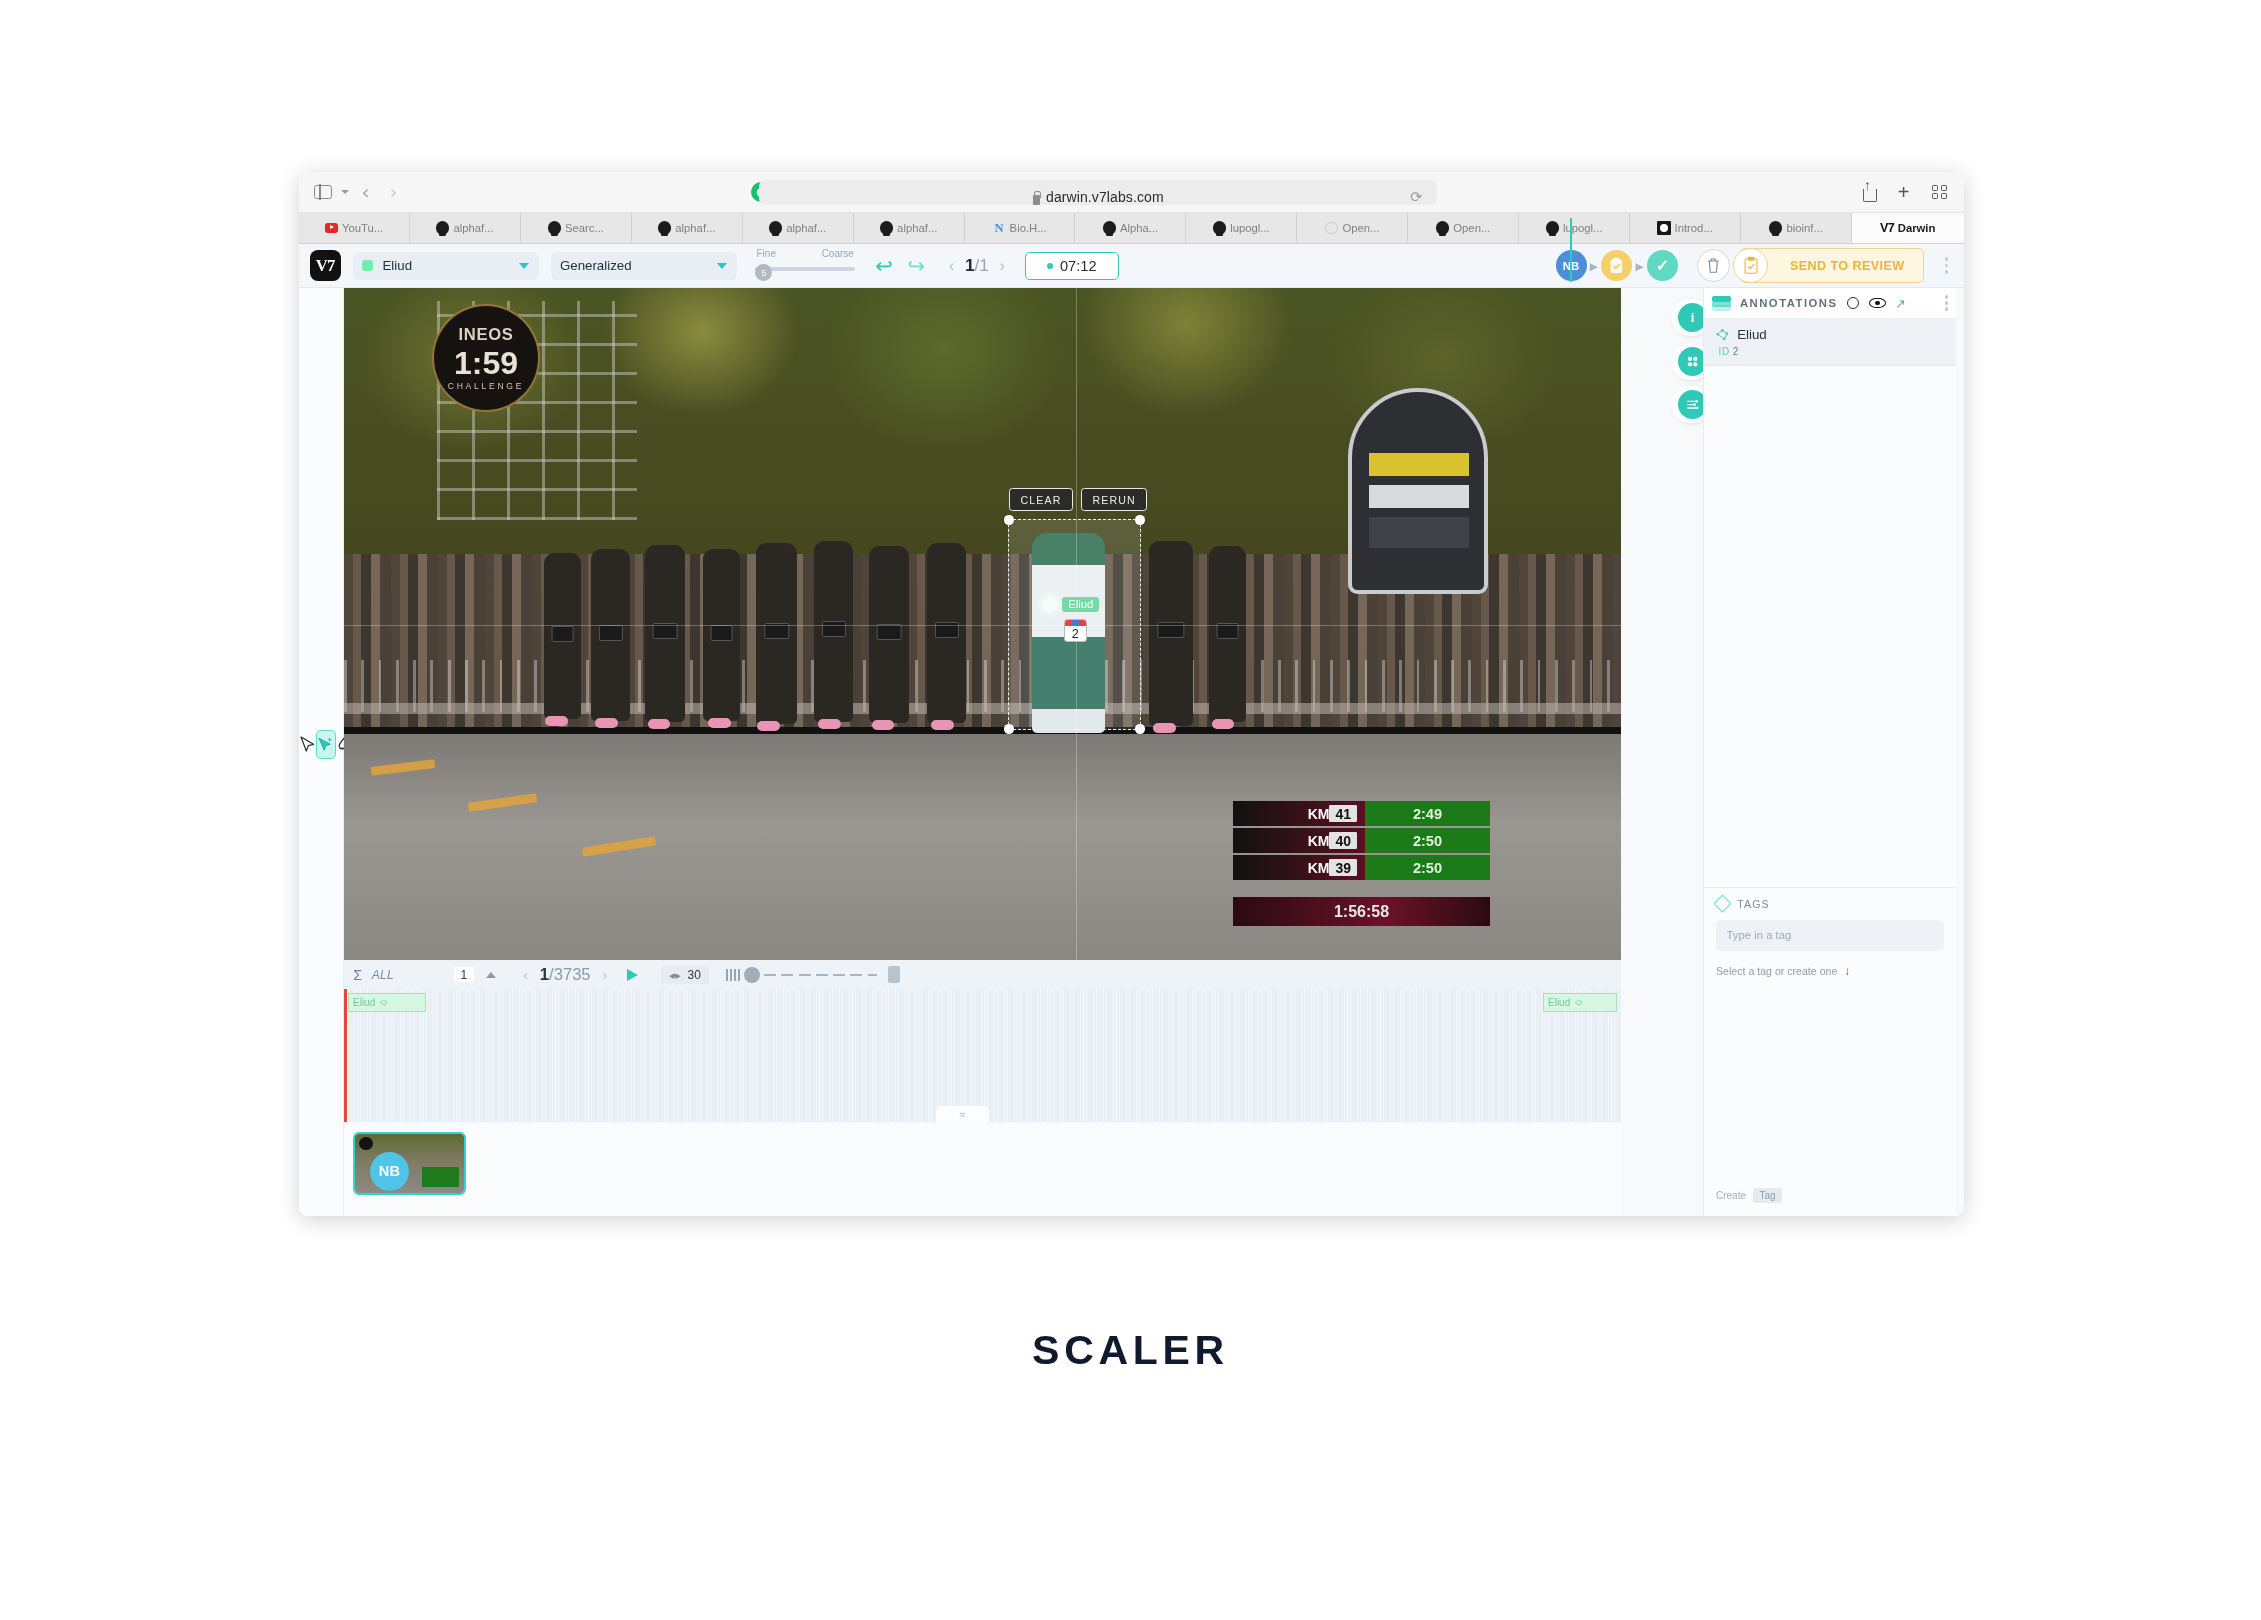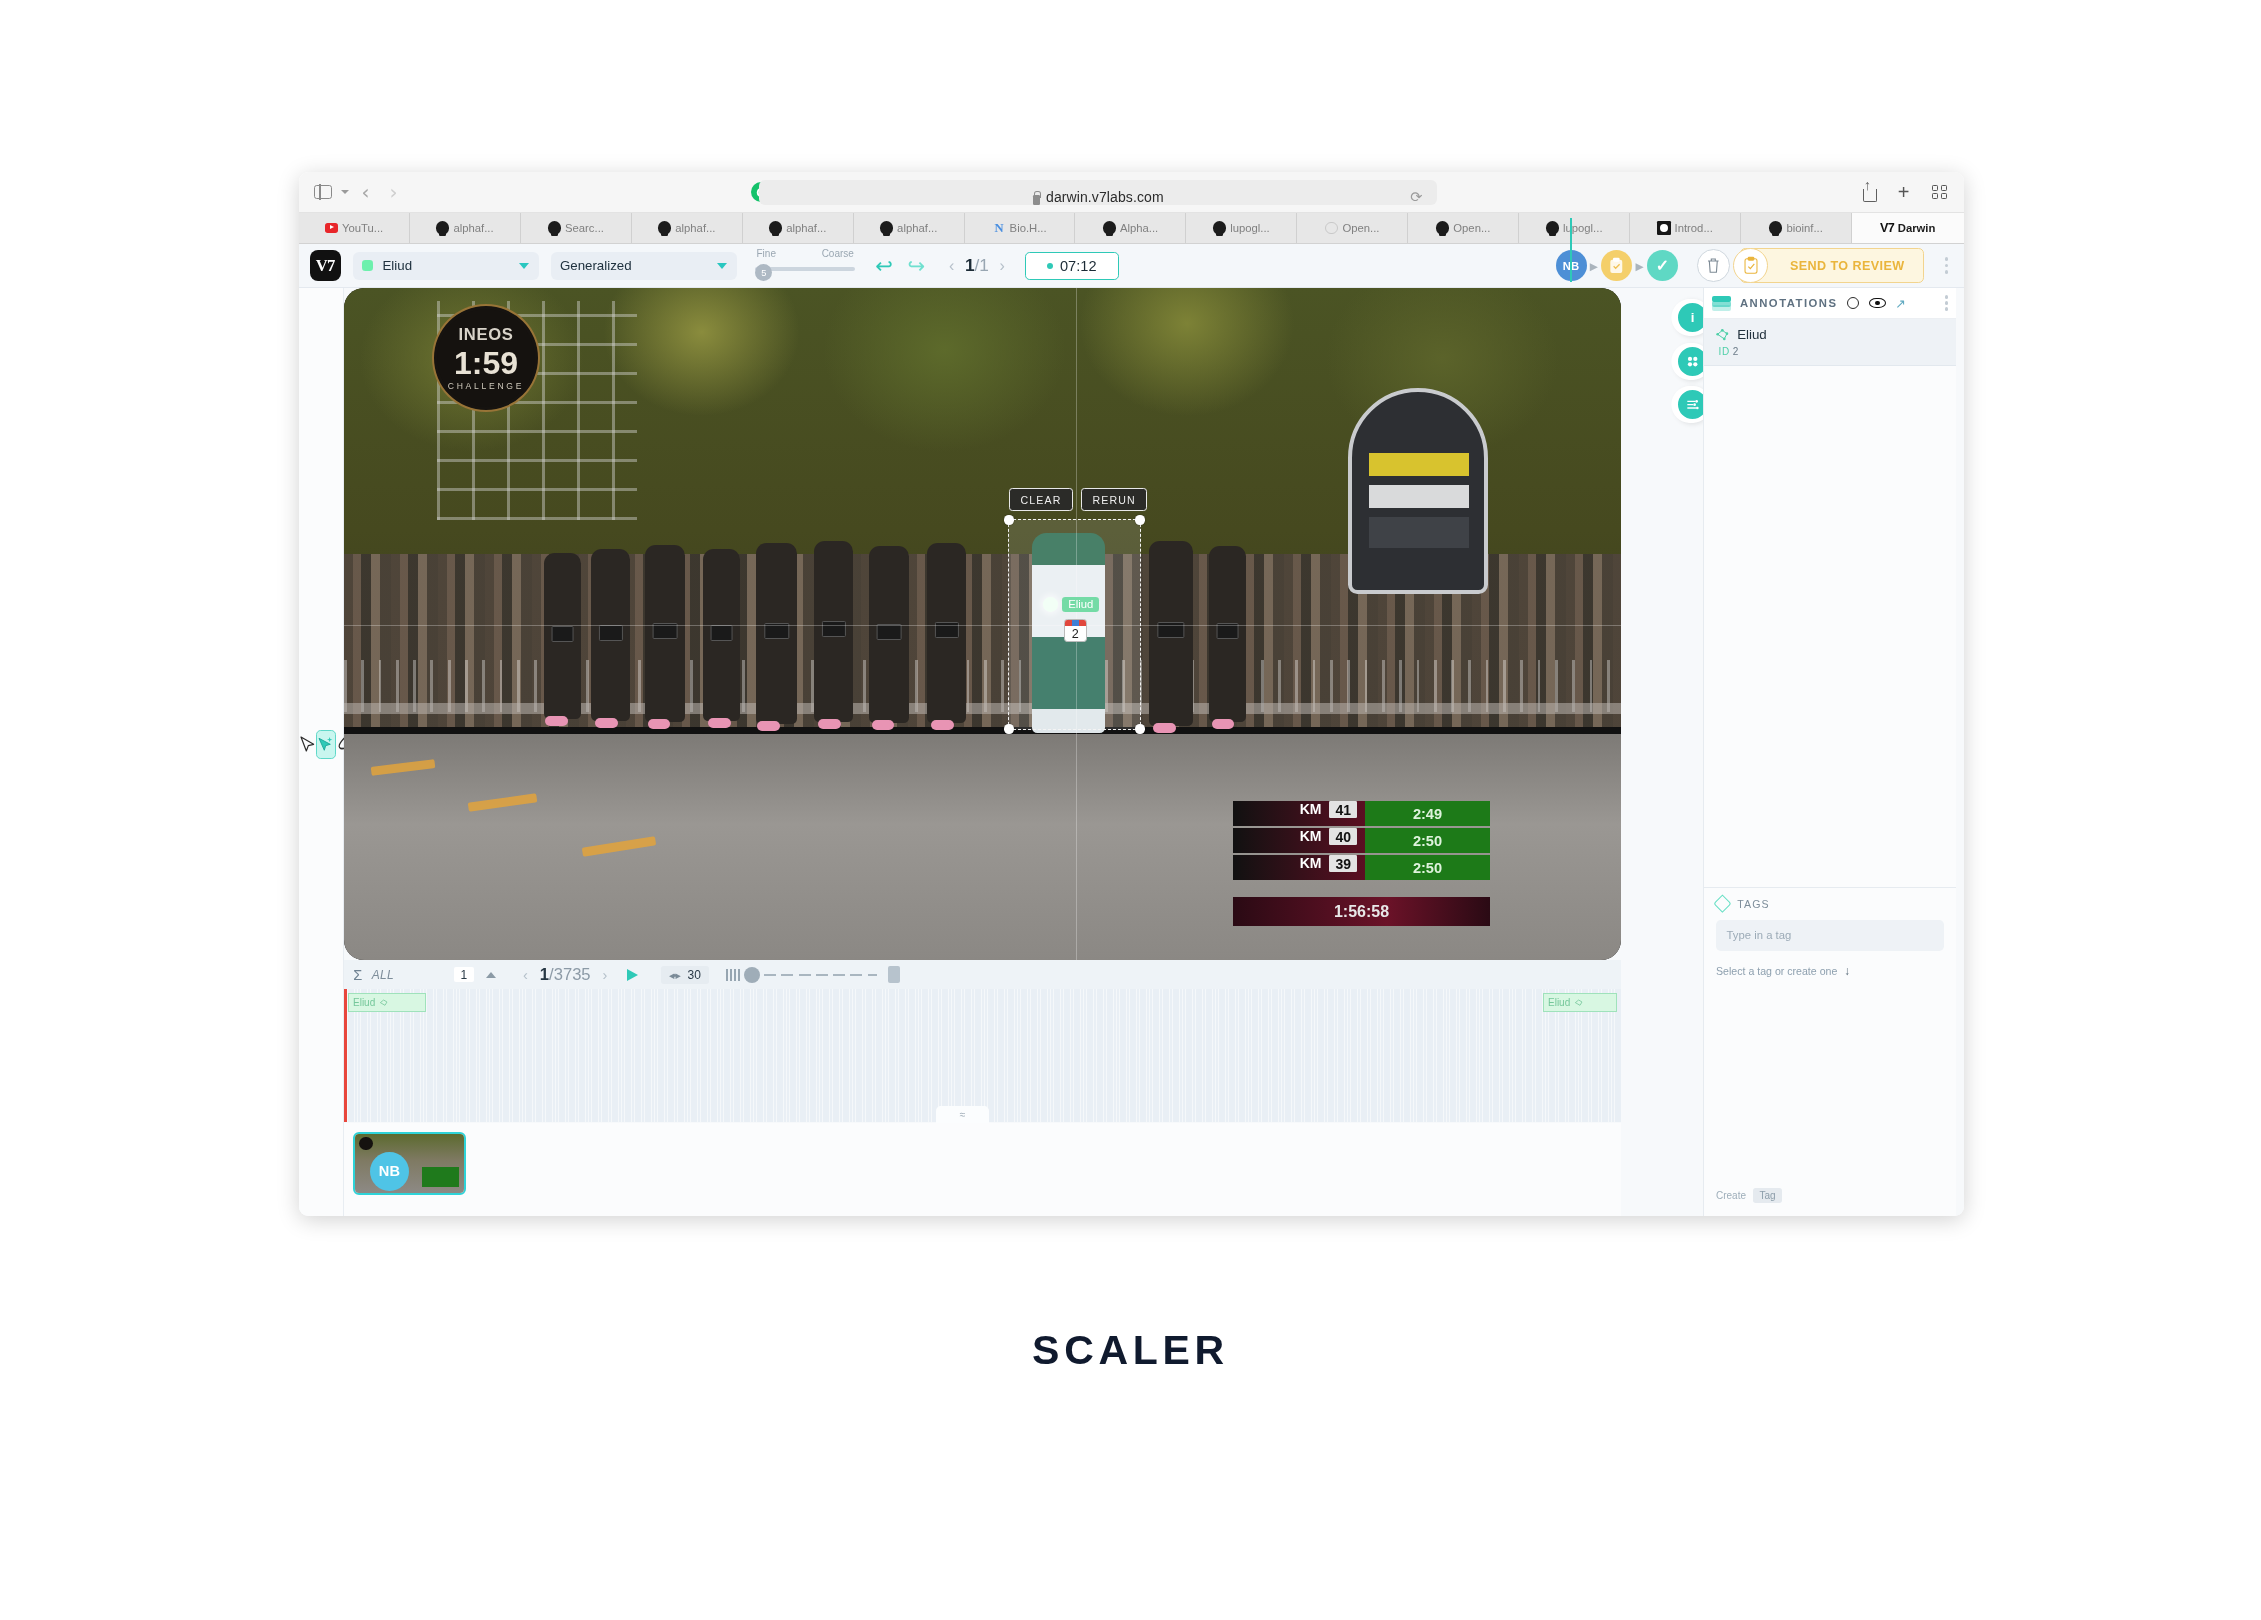--- a/index.html
+++ b/index.html
@@ -201,21 +201,21 @@
     border-radius: 4.7px;
   }
   .tool-btn.active { background: #c9f6ef; border: 0.9px solid #5fd8c9; }
   .tool-btn svg { display: block; }
   #zoom-pct { font-size: 12px; color: #4d5a66; margin-bottom: 17.3px; }
 
   
   #canvas-area {
     position: absolute; left: 45px; top: 44px;
     width: 1277px; height: 672px;
-    overflow: hidden; background: #111; border-radius: 20px;
+    overflow: hidden; background: #111;
   }
   #canvas-photo { position: absolute; inset: 0; }
 
   .road { position: absolute; left: 0; right: 0; bottom: 0; height: 226px;
     background: linear-gradient(180deg,#7d7a76 0%, #9a9793 40%, #8b8884 100%); }
   .road-line { position: absolute; background: #e2a33c; border-radius: 2px; opacity: .85; }
   .kerb { position: absolute; left:0; right:0; top: 415px; height: 10.6px; background: #b9b5ae; opacity:.55; }
   .trees { position: absolute; left: 0; right: 0; top: 0; height: 439px;
     background:
       radial-gradient(ellipse 160px 133px at 10% 16%, #6e7531 0%, transparent 70%),
@@ -250,21 +250,21 @@
     color: #ded8cd; border: 2.7px solid rgba(196,150,70,.75);
   }
   #ineos-logo .l1 { font-size: 16.6px; font-weight: 700; letter-spacing: 0.7px; color: #d8d3c9; }
   #ineos-logo .l2 { font-size: 32px; font-weight: 800; line-height: 1; color: #e8e2d5; margin: 1.3px 0 2px; }
   #ineos-logo .l3 { font-size: 8.6px; letter-spacing: 2.7px; color: #cfc9bc; }
 
   
   #scoreboard { position: absolute; left: 889px; top: 513px; width: 257px; }
   .sb-row { display: flex; height: 25px; margin-bottom: 2px; }
   .sb-km { flex: 0 0 132px; background: linear-gradient(90deg,#111 0%, #5b0f22 100%);
-    display: flex; align-items: flex-start; justify-content: flex-end; gap: 8px; padding-right: 8px;
+    display: flex; align-items: center; justify-content: flex-end; gap: 0; padding-right: 8px;
     color: #fff; font-size: 14px; font-weight: 700; font-family: "Liberation Sans", sans-serif; }
   .sb-km .num { background: #e3e3e3; color: #111; padding: 0.7px 6px; border-radius: 1.3px; }
   .sb-time { flex: 1; background: #1d7a18; color: #dff3dd; font-size: 14.6px; font-weight: 700;
     display: flex; align-items: center; justify-content: center; }
   #sb-total { margin-top: 17px; height: 29px; background: linear-gradient(90deg,#2a0a14 0%,#6b1228 60%,#2a0a14 100%);
     display: flex; align-items: center; justify-content: center; color: #e8e8e8; font-size: 16px; font-weight: 700; }
 
   
   #tv-board { position: absolute; left: 1004px; top: 100px; width: 140px; height: 206px;
     background: #2d2f33; border-radius: 70px 70px 9.3px 9.3px; border: 4.7px solid #c9cbce; }

